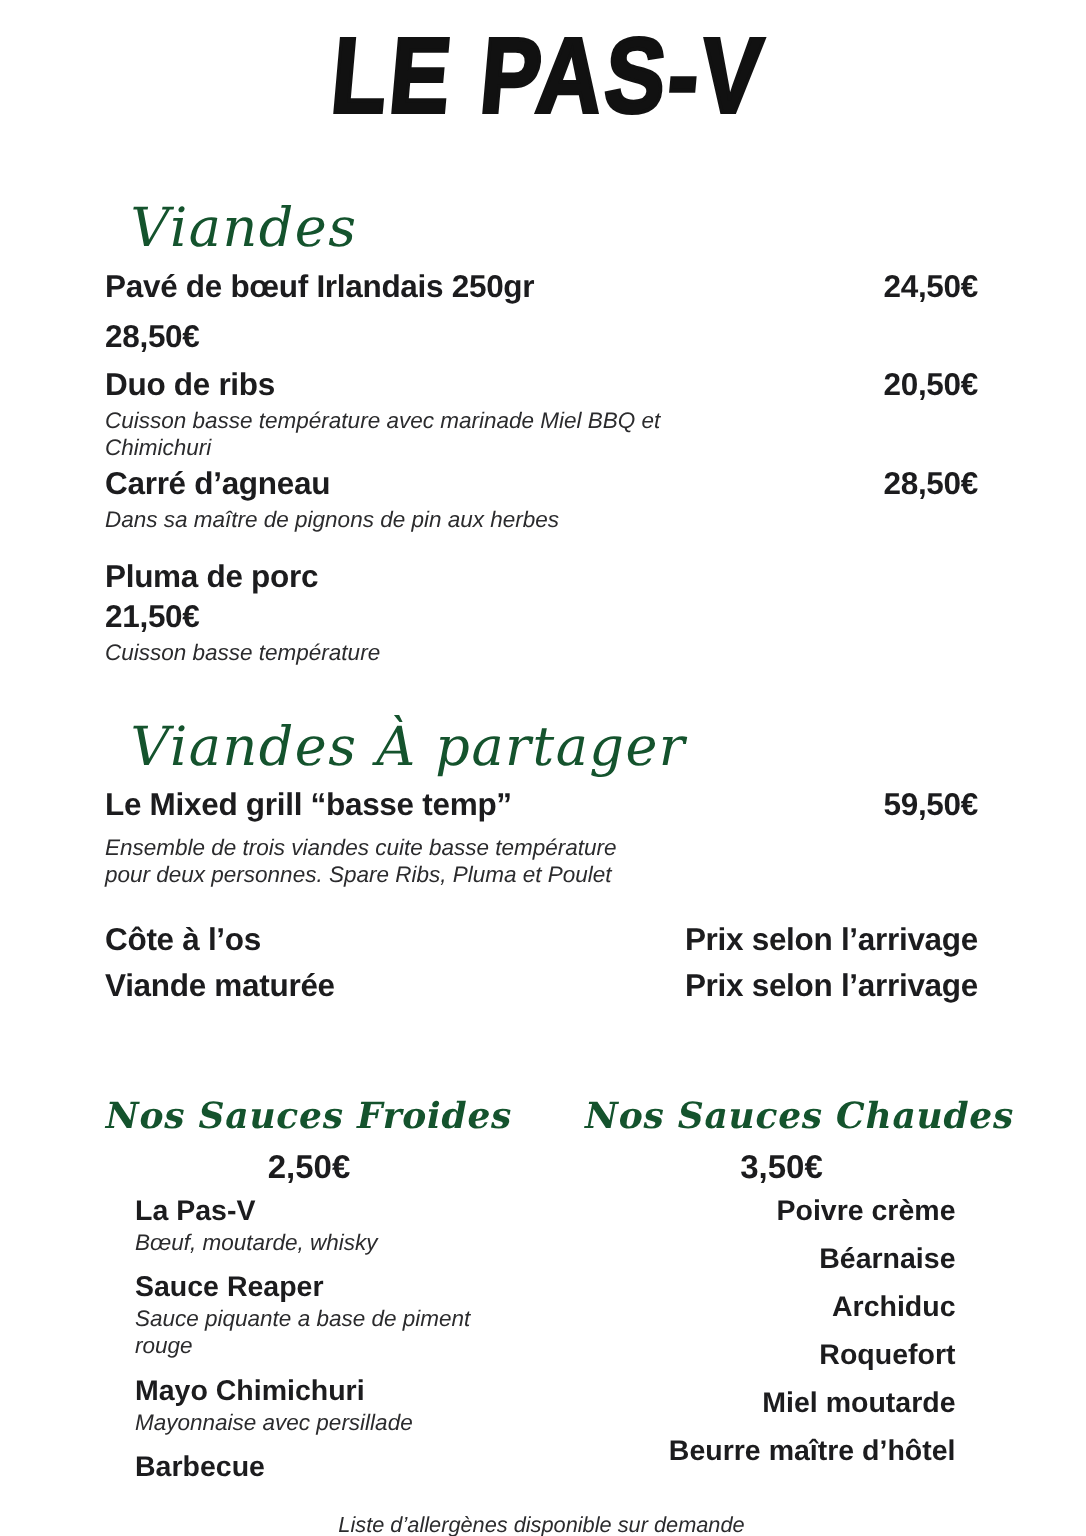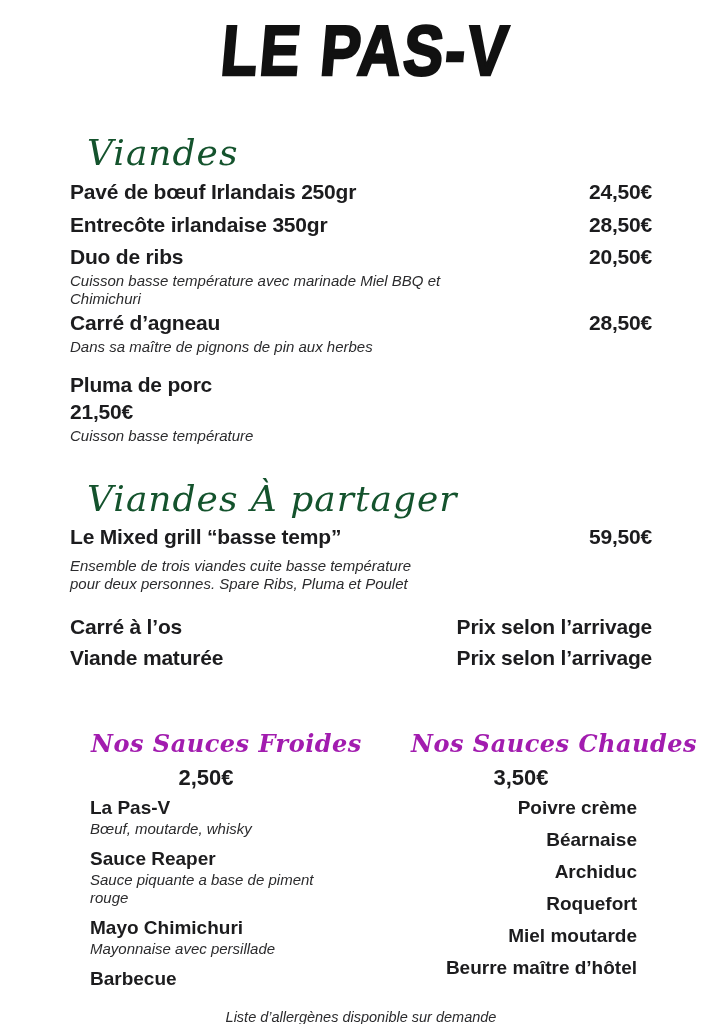--- a/index.html
+++ b/index.html
@@ -67,27 +67,26 @@
   .item-desc.w-duo { max-width: 420px; }
   .item-desc.w-mix { max-width: 370px; margin-top: 7px; }
 
   .sauces { display: flex; justify-content: space-between; margin-top: 59px; }
   .sauce-col.left  { width: 272px; }
   .sauce-col.right { width: 262px; }
   .sauce-heading {
     font-family: "DejaVu Serif", serif;
     font-style: italic;
     font-weight: 700;
-    color: #a21caf;
+    color: #14532d;
     font-size: 24px;
     line-height: 1.15;
     text-align: center;
     letter-spacing: 0.5px;
     white-space: nowrap;
-    margin-left: 21px;
   }
   .sauce-price { font-weight: 700; font-size: 22px; line-height: 1.2; text-align: center; margin-top: 7px; }
   .sauce-name { font-weight: 700; font-size: 19px; line-height: 24px; margin-top: 9px; }
   .sauce-name.first { margin-top: 5px; }
   .left .sauce-name { padding-left: 20px; }
   .left .sauce-desc { font-style: italic; font-size: 15px; line-height: 18px; color: #2b2b2d; padding-left: 20px; }
   .right .sauce-name { text-align: right; padding-right: 15px; margin-top: 8px; }
   .right .sauce-name.first { margin-top: 5px; }
 
   .footer-note {
@@ -120,21 +119,20 @@
   <div class="content">
 
     <div class="section-heading first">Viandes</div>
 
     <div class="item-row">
       <span class="item-name">Pavé de bœuf Irlandais 250gr</span>
       <span class="item-price">24,50€</span>
     </div>
 
     <div class="item-row">
-      <span class="item-name">Entrecôte irlandaise 350gr</span>
       <span class="item-price">28,50€</span>
     </div>
 
     <div class="item-row">
       <span class="item-name">Duo de ribs</span>
       <span class="item-price">20,50€</span>
     </div>
     <div class="item-desc w-duo">Cuisson basse température avec marinade Miel BBQ et Chimichuri</div>
 
     <div class="item-row mt-xs">
@@ -151,21 +149,21 @@
 
     <div class="section-heading second">Viandes À partager</div>
 
     <div class="item-row mt-md">
       <span class="item-name">Le Mixed grill “basse temp”</span>
       <span class="item-price">59,50€</span>
     </div>
     <div class="item-desc w-mix">Ensemble de trois viandes cuite basse température pour deux personnes. Spare Ribs, Pluma et Poulet</div>
 
     <div class="item-row mt-xl">
-      <span class="item-name">Carré à l’os</span>
+      <span class="item-name">Côte à l’os</span>
       <span class="item-price">Prix selon l’arrivage</span>
     </div>
 
     <div class="item-row mt-md">
       <span class="item-name">Viande maturée</span>
       <span class="item-price">Prix selon l’arrivage</span>
     </div>
 
     <div class="sauces">
 

